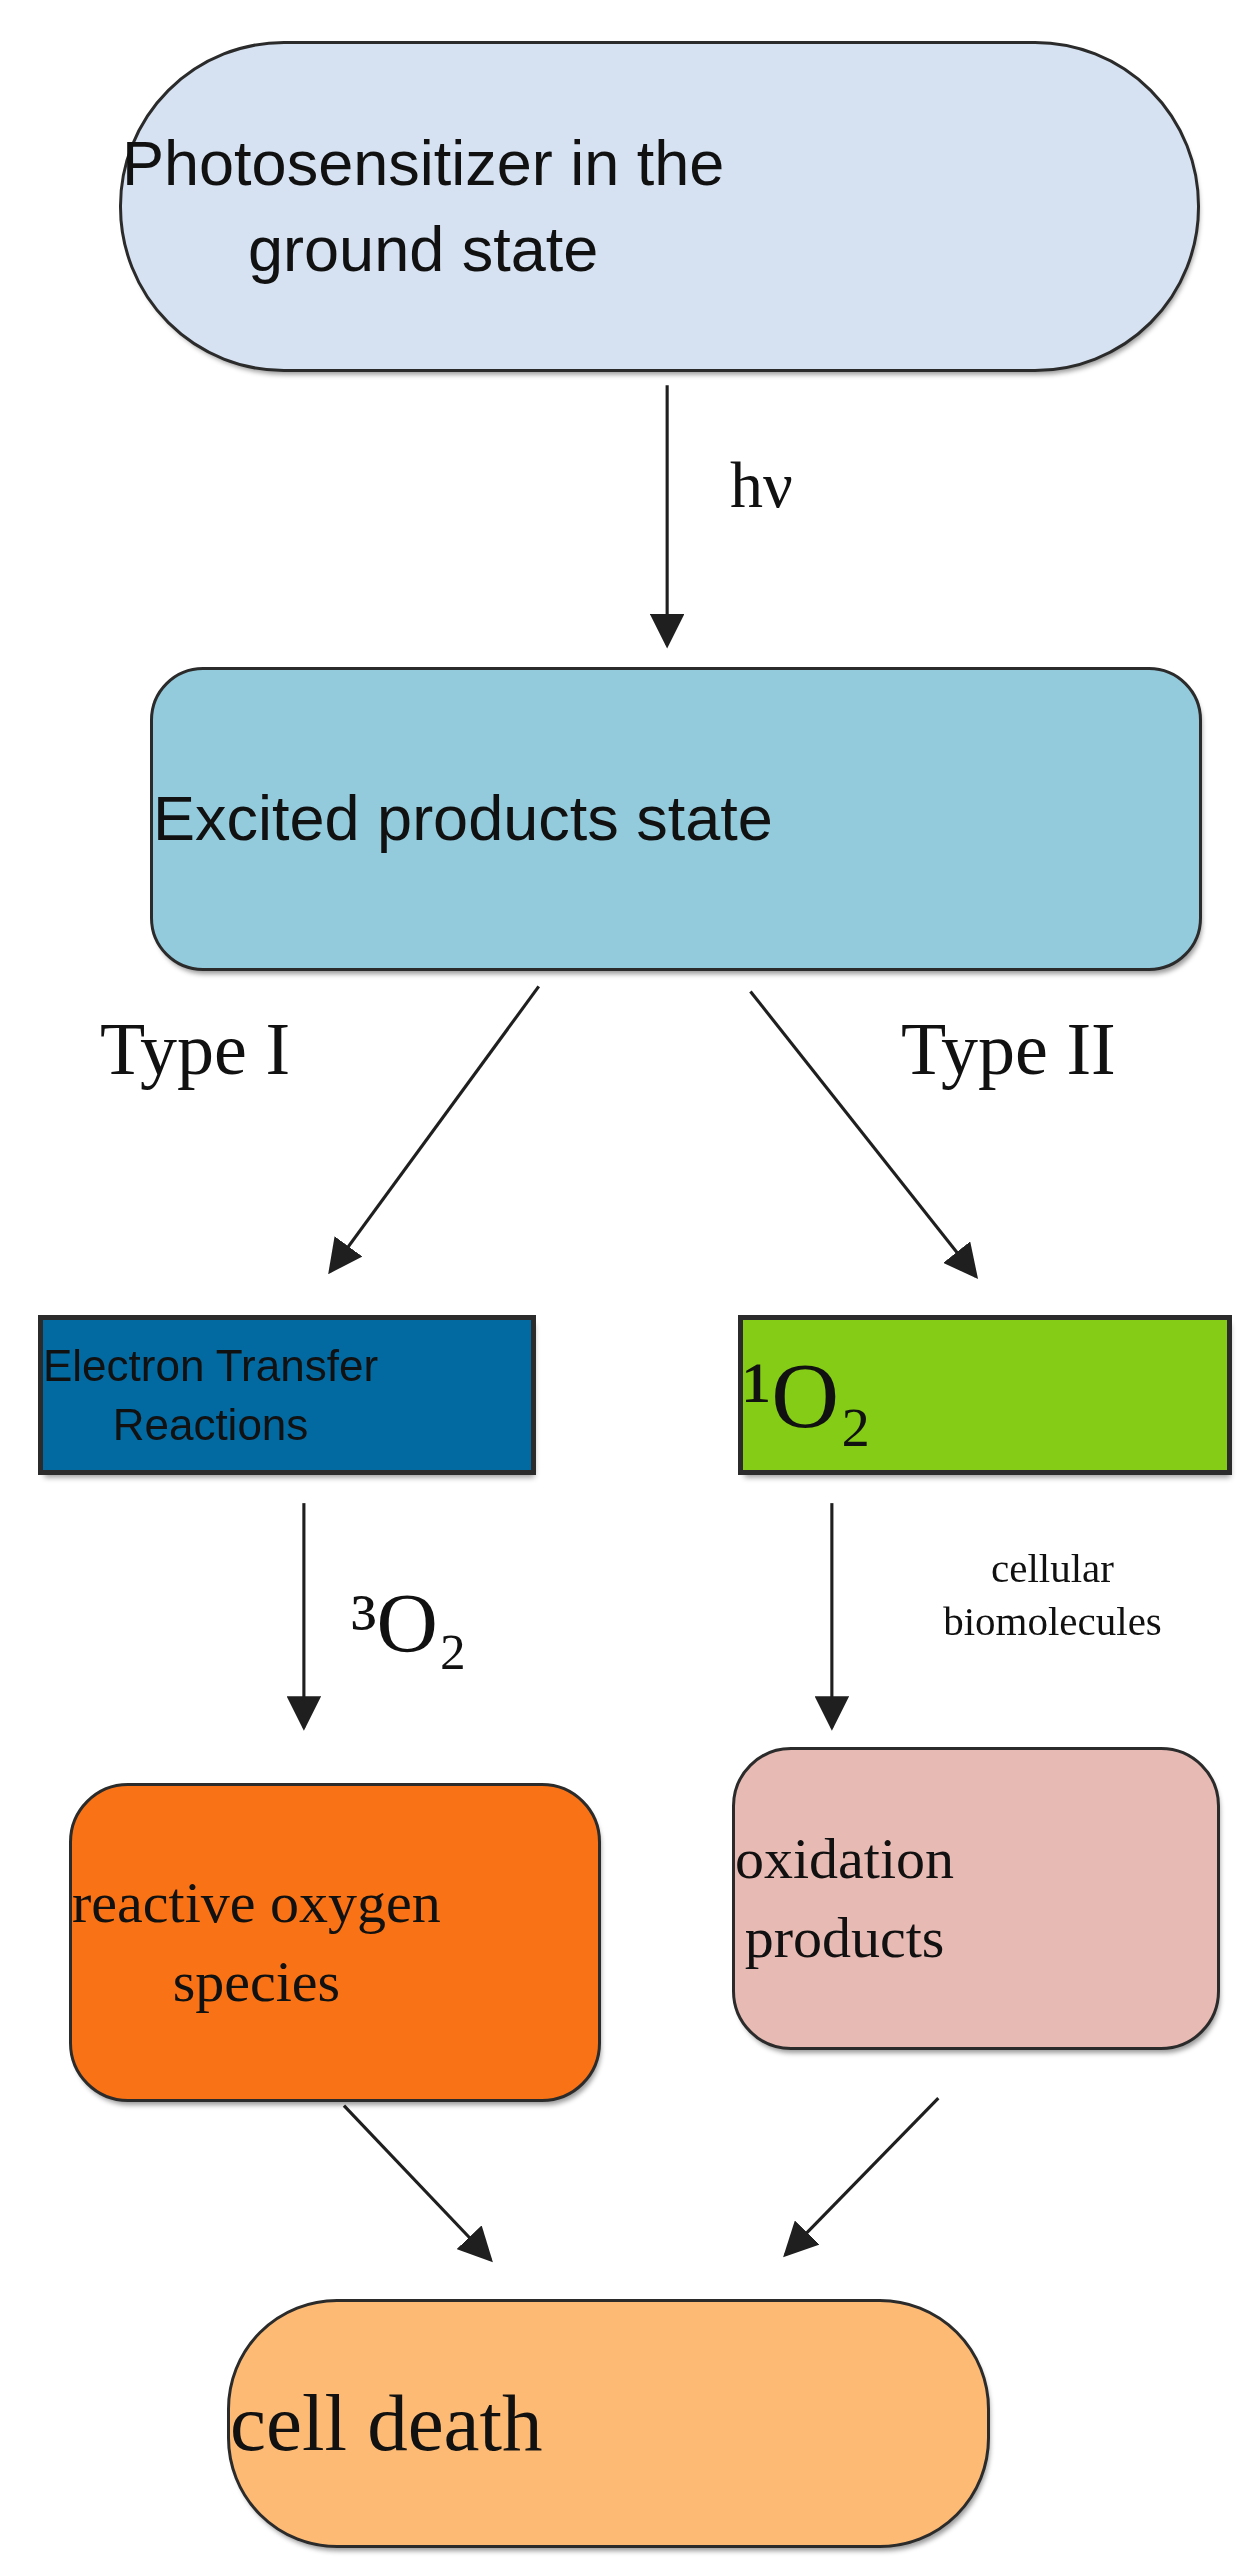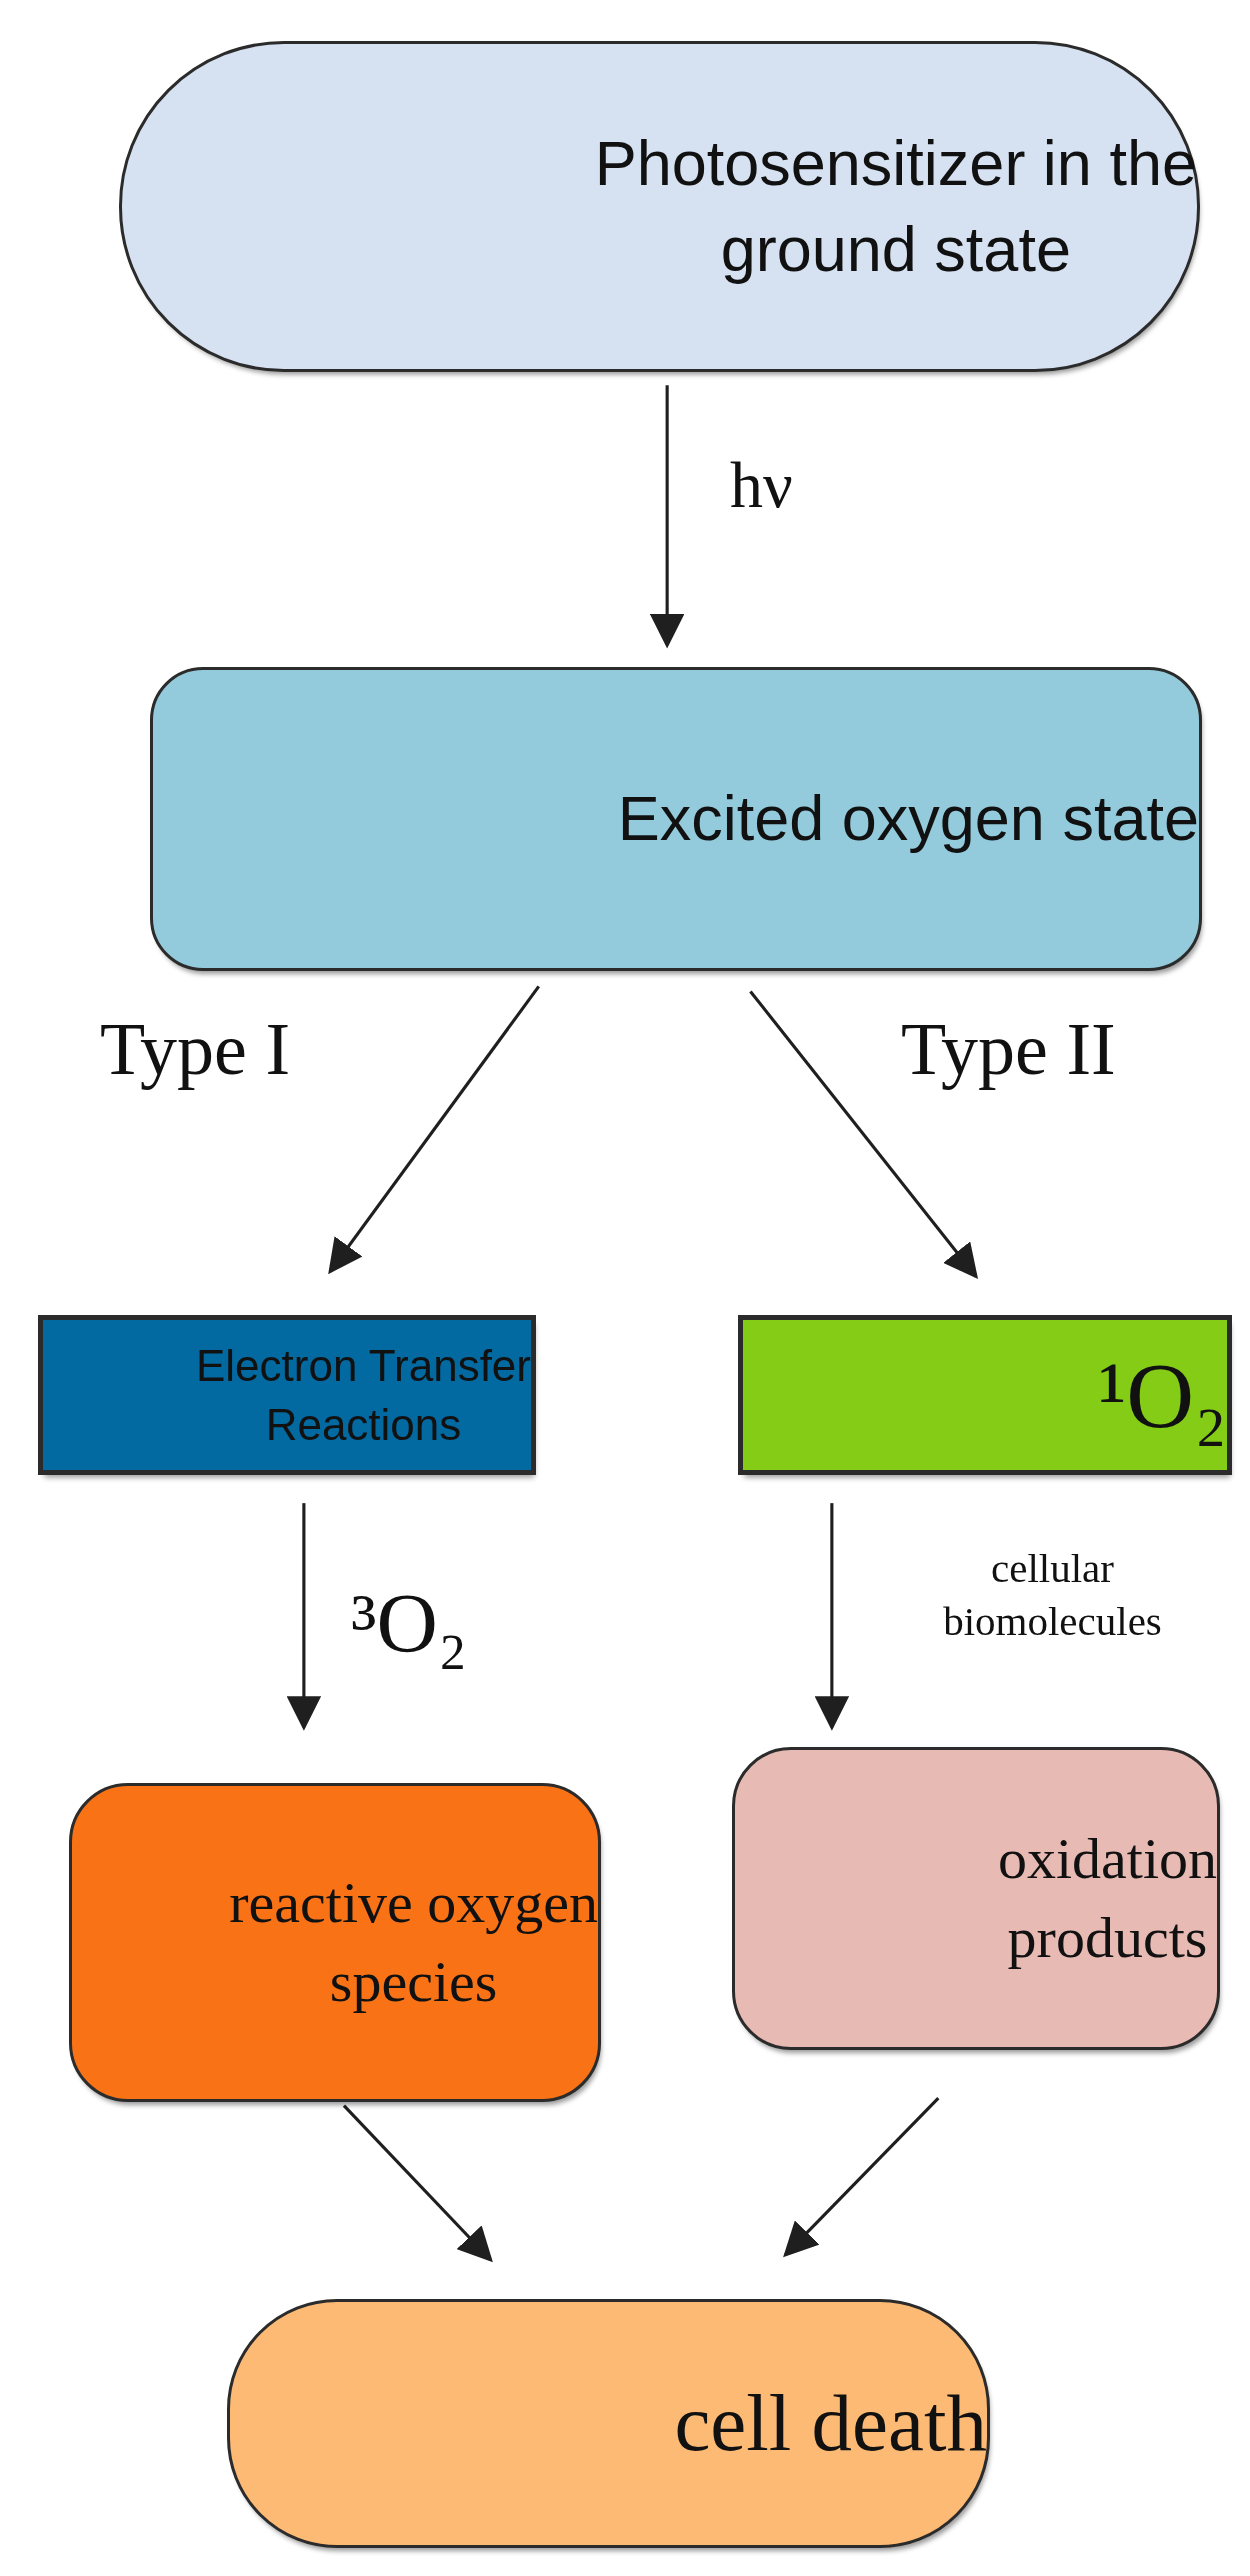--- a/index.html
+++ b/index.html
@@ -20,21 +20,21 @@
     position: absolute;
     left: 0; top: 0;
     width: 1251px; height: 2576px;
     pointer-events: none;
   }
   .node {
     position: absolute;
     box-sizing: border-box;
     display: flex;
     align-items: center;
-    justify-content: flex-end;
+    justify-content: flex-start;
     text-align: center;
     border: 3.1px solid #2b2b2b;
     box-shadow: 2.5px 5.6px 5.6px -3.1px rgba(0,0,0,0.40);
   }
   .node .txt {
     white-space: pre-line;
     line-height: 1.35;
   }
   .sans { font-family: "Liberation Sans", sans-serif; }
   .serif { font-family: "Liberation Serif", serif; }
@@ -81,21 +81,21 @@
   </svg>
 
   <div class="node n-ground" style="background-color: rgb(214, 226, 242);">
     <span class="txt sans">Photosensitizer in the
 ground state</span>
   </div>
 
   <span class="edge-label serif l-hv">hν</span>
 
   <div class="node n-excited" style="background-color: rgb(147, 203, 221);">
-    <span class="txt sans">Excited oxygen state</span>
+    <span class="txt sans">Excited products state</span>
   </div>
 
   <span class="edge-label serif l-type1">Type I</span>
   <span class="edge-label serif l-type2">Type II</span>
 
   <div class="node n-etr" style="background-color: #0369a1;">
     <span class="txt sans">Electron Transfer
 Reactions</span>
   </div>
 

